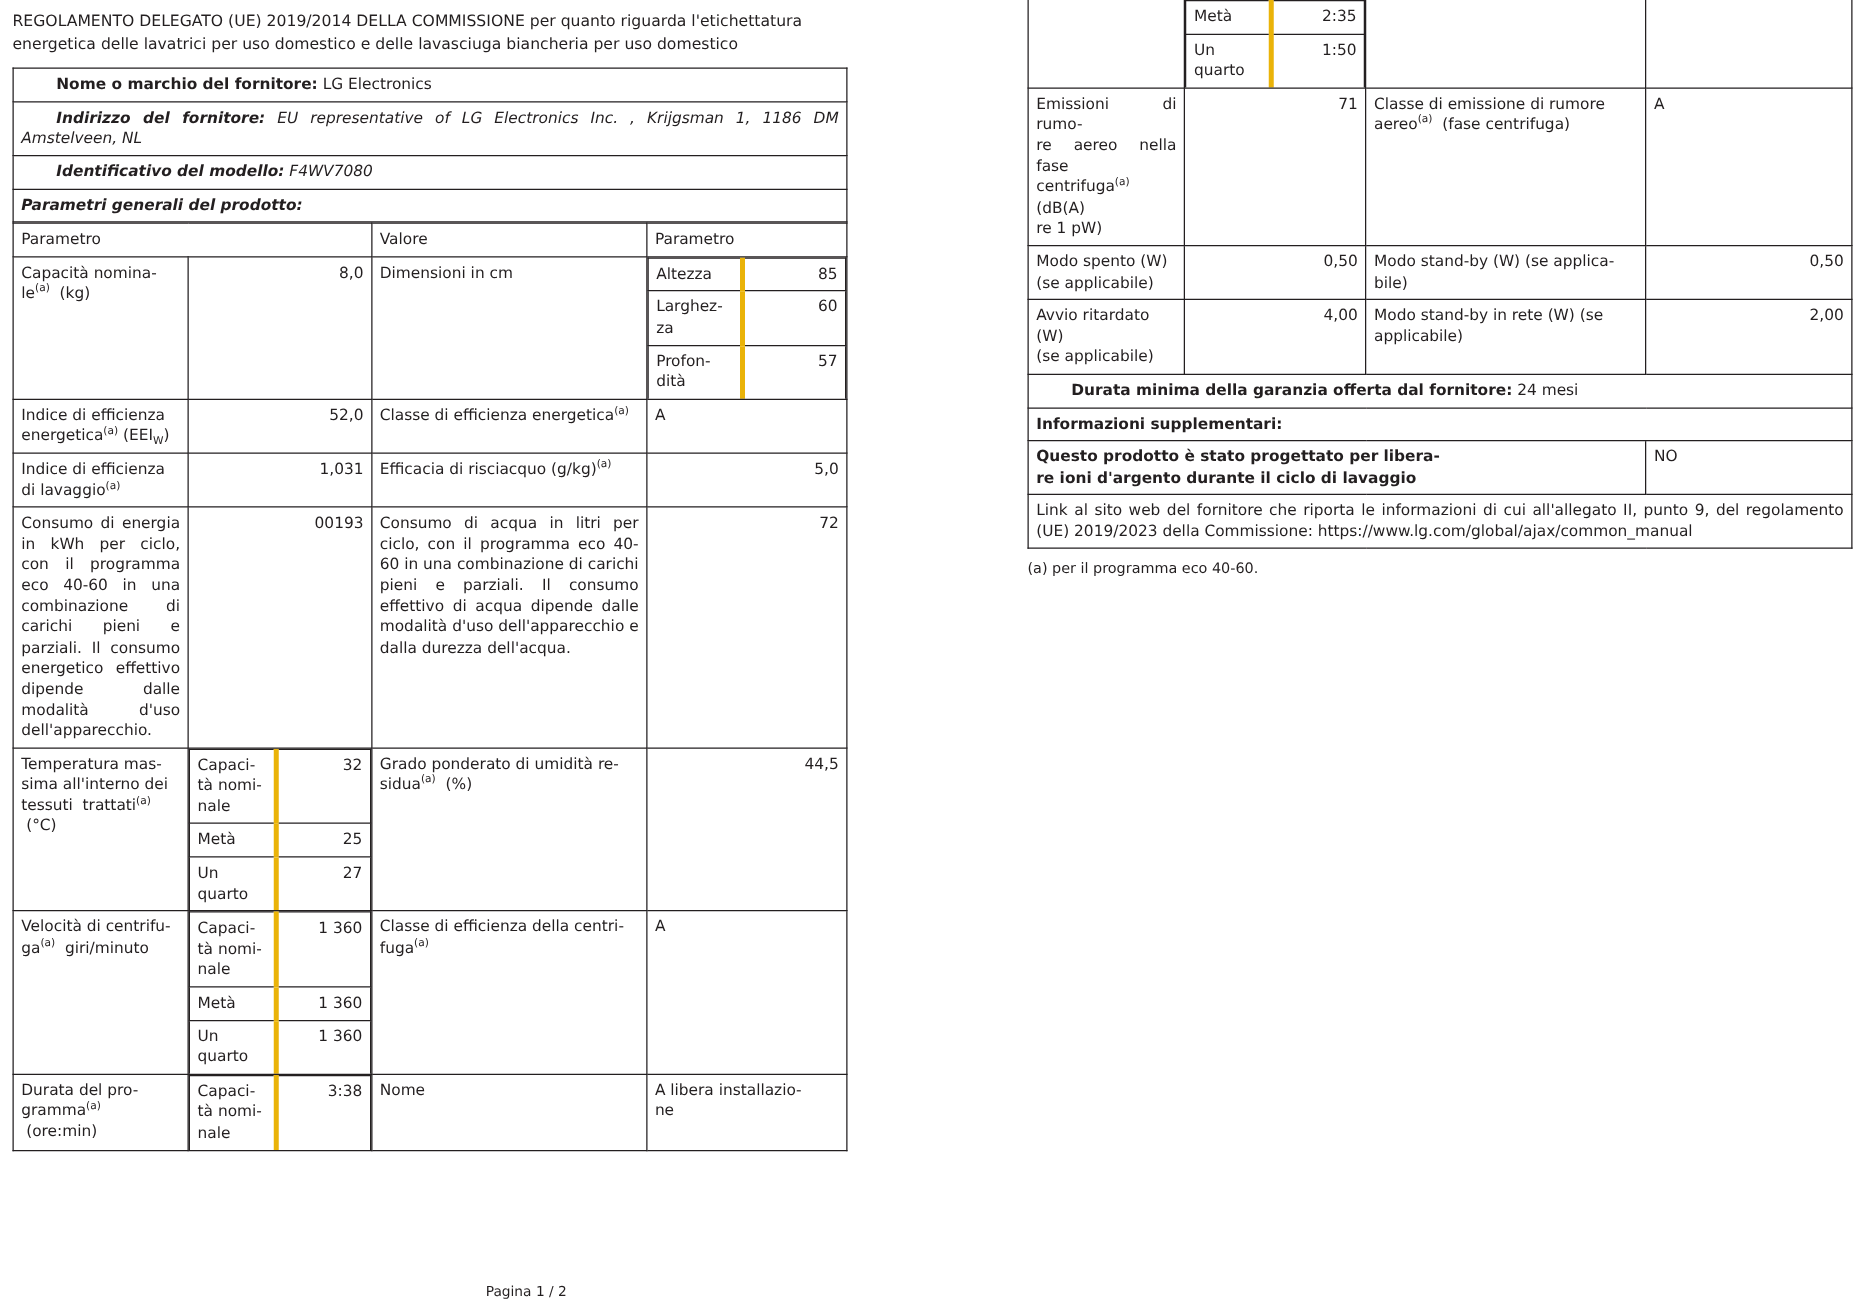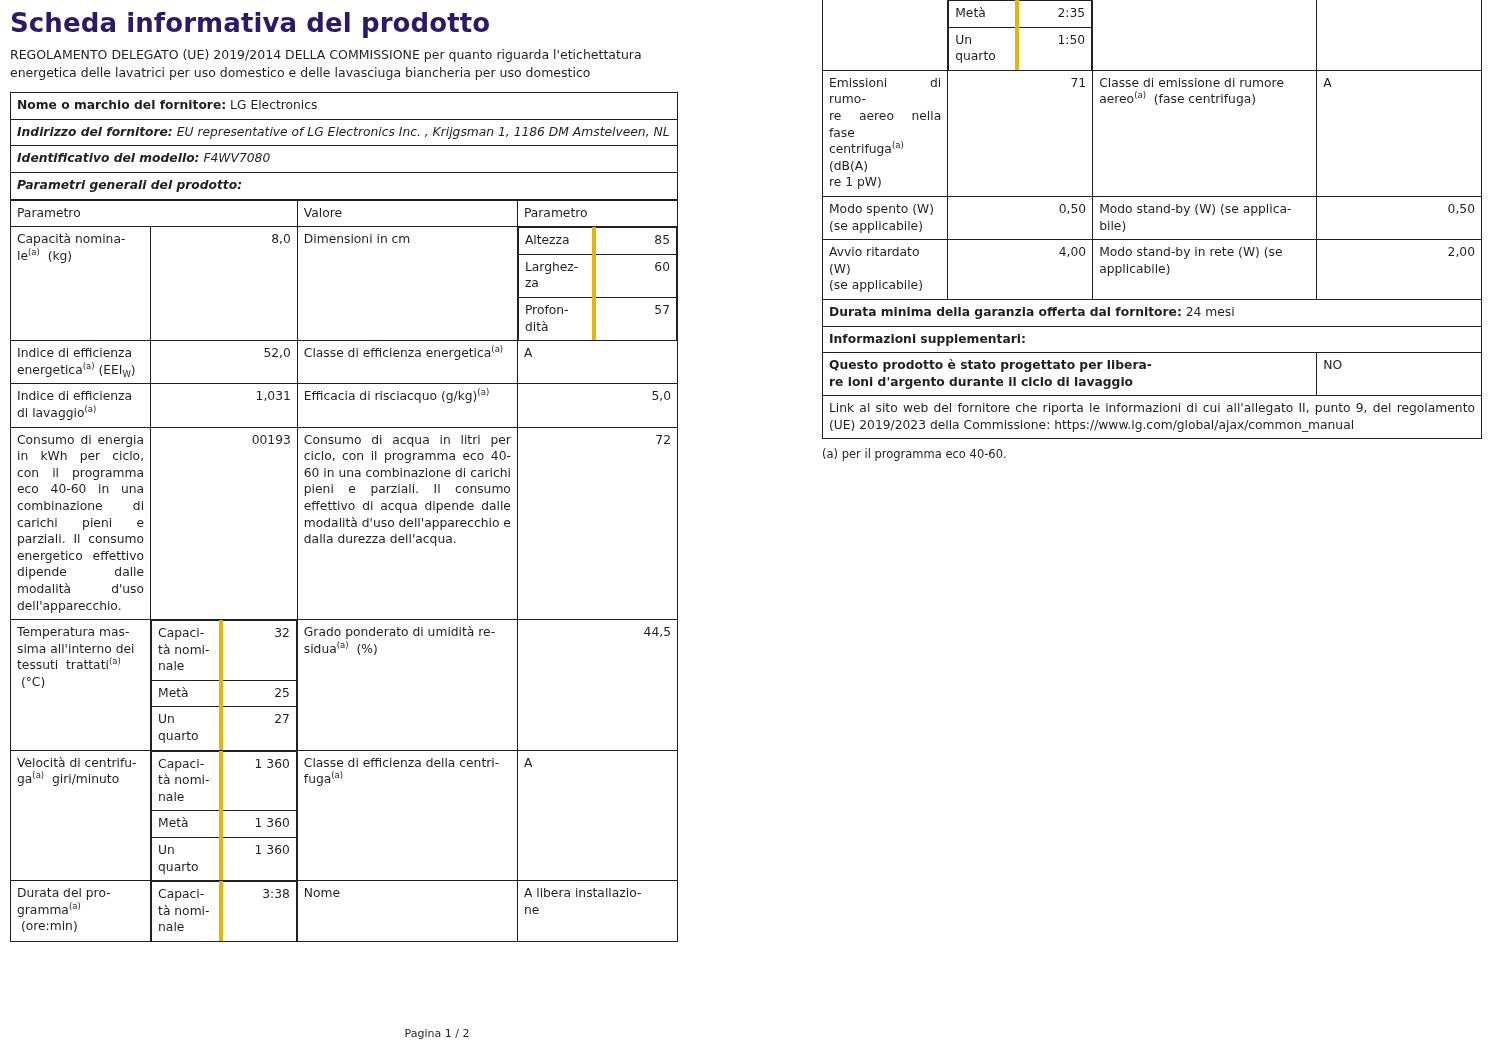--- a/index.html
+++ b/index.html
@@ -51,21 +51,21 @@
   }
   table.doc td {
     border: 1px solid #231f20;
     padding: 4px 6px 5px 6px;
     font-size: 12.3px;
     line-height: 1.35;
     vertical-align: top;
     word-wrap: break-word;
   }
   .noborder-top > td { border-top: none; font-style: italic; }
-  .b { font-weight: bold; }
+  .b { font-weight: bold; margin-left: 28px; }
   .num { text-align: right; margin-left: 28px; }
   .just { text-align: justify; text-align-last: left; }
   sup { font-size: 8.5px; vertical-align: super; line-height: 0; }
   sub { font-size: 8.5px; vertical-align: sub; line-height: 0; }
   .inner {
     border-collapse: collapse;
     width: 100%;
     table-layout: fixed;
     margin: -4px -6px;
     width: calc(100% + 12px);
@@ -80,38 +80,37 @@
     vertical-align: top;
   }
   .inner tr:last-child td { border-bottom: none; }
   .inner td.div { border-right: 4px solid #eab308; }
   .footer {
     position: absolute;
     bottom: 10px;
     font-size: 11px;
     color: #231f20;
   }
-  .footer-left { left: 16px; width: 750px; text-align: center; padding-left: 46px; }
+  .footer-left { left: 0; width: 750px; text-align: center; padding-left: 46px; }
   .note {
     font-size: 11.5px;
     margin-top: 8px;
   }
   .suppl {
     font-size: 12.3px;
     line-height: 1.45;
     text-align: justify;
     text-align-last: left;
   }
 </style>
 </head>
 <body>
 
 <div class="page page-left">
 
-  <h1 class="title">Scheda informativa del prodotto</h1>
   <p class="intro">REGOLAMENTO DELEGATO (UE) 2019/2014 DELLA COMMISSIONE per quanto riguarda l'etichettatura energetica delle lavatrici per uso domestico e delle lavasciuga biancheria per uso domestico</p>
 
   <table class="doc">
     <colgroup>
         <col style="width:100%">
       </colgroup>
     <tbody>
       <tr>
         <td>
           <span class="b">Nome o marchio del fornitore:</span>

